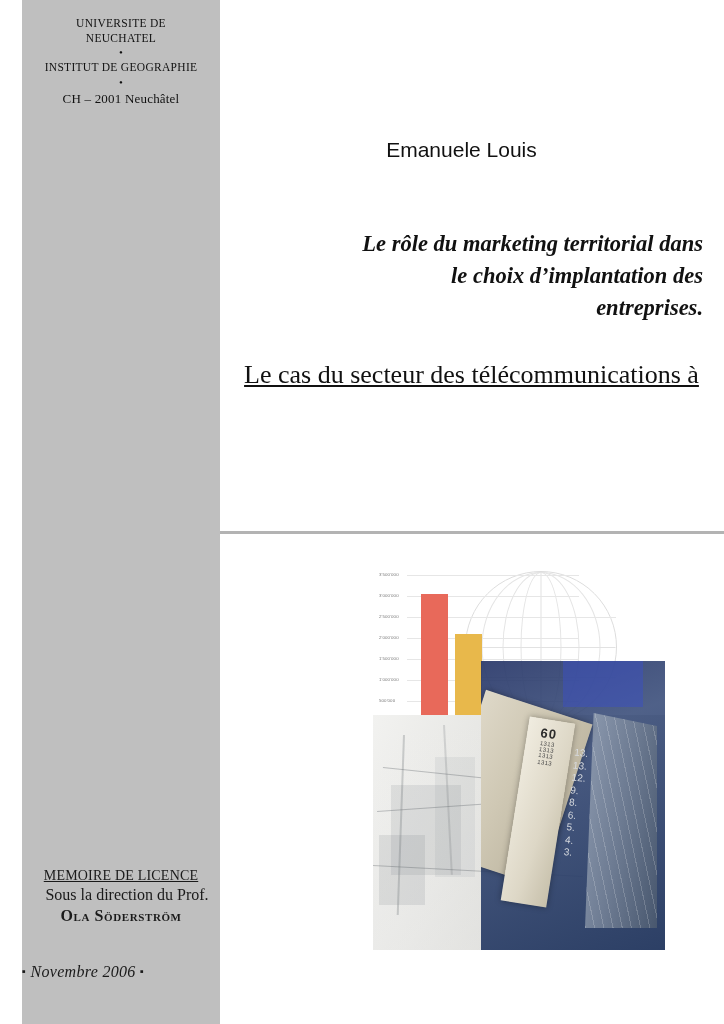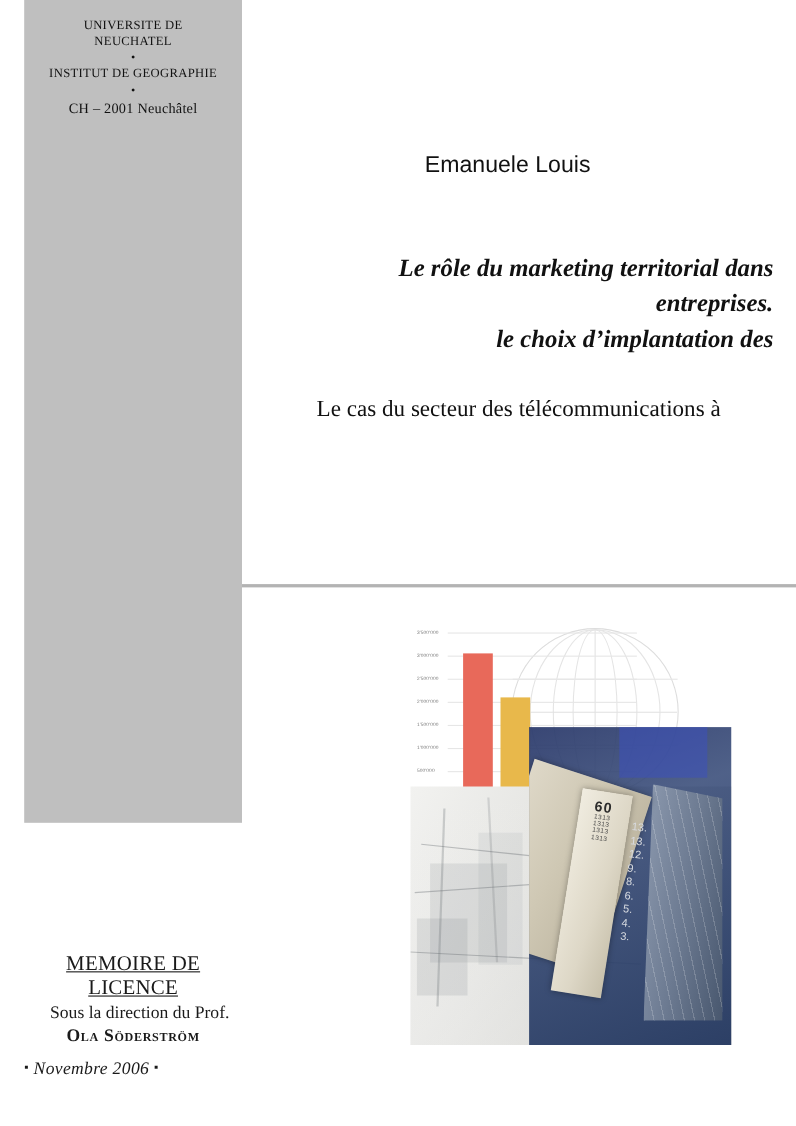--- a/index.html
+++ b/index.html
@@ -15,21 +15,21 @@
     font-family: "Liberation Serif", serif;
     color: #1a1a1a;
   }
 
   
   #sidebar {
     position: absolute;
     left: 22px;
     top: 0;
     width: 198px;
-    height: 748px;
+    height: 1024px;
     background: #bfbfbf;
   }
   #sidebar-inner {
     position: absolute;
     left: 0;
     top: 0;
     width: 198px;
     height: 1024px;
   }
   .inst-block {
@@ -64,21 +64,21 @@
   }
 
   .footer-block {
     position: absolute;
     left: 0;
     width: 198px;
     top: 866px;
     text-align: center;
   }
   .memoire {
-    font-size: 19px;
+    font-size: 14px;
     font-variant: small-caps;
     text-transform: uppercase;
     letter-spacing: 0.2px;
     text-decoration: underline;
     display: inline-block;
   }
   .sous-dir {
     font-size: 16px;
     margin-top: 2px;
     padding-left: 12px;
@@ -135,23 +135,24 @@
     font-style: italic;
     line-height: 1.42;
     color: #111;
   }
   #subtitle {
     position: absolute;
     top: 356px;
     left: 20px;
     width: 463px;
     text-align: center;
-    font-size: 21px;
+    font-size: 26px;
     line-height: 1.45;
     color: #111;
+    text-decoration: underline;
   }
   #rule {
     position: absolute;
     left: 0;
     top: 531px;
     width: 504px;
     height: 3px;
     background: #b3b3b3;
   }
 
@@ -415,22 +416,22 @@
 
   </div>
 </div>
 
 <div id="main">
 
   <div id="author">Emanuele Louis</div>
 
   <div id="title">
     <div>Le rôle du  marketing territorial dans</div>
+    <div>le choix d’implantation  des</div>
     <div>entreprises.</div>
-    <div>le choix d’implantation  des</div>
   </div>
 
   <div id="subtitle">
     <div>Le cas du secteur des télécommunications à</div>
   </div>
 
   <div id="rule"></div>
 
   <div id="figure">
 

